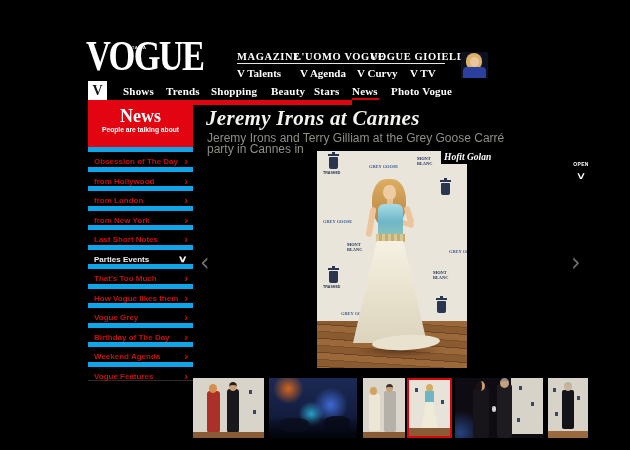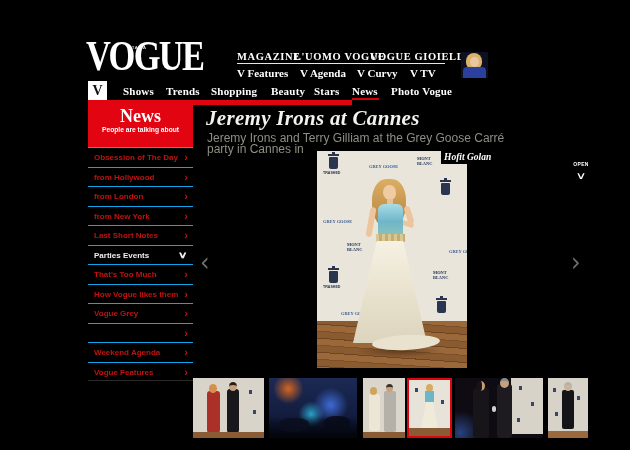--- a/index.html
+++ b/index.html
@@ -30,21 +30,21 @@
     font-weight:bold;font-size:11px;white-space:nowrap;cursor:pointer;letter-spacing:.2px;}
   .nav-item.active::after{content:"";position:absolute;left:0;right:-1px;bottom:-3px;height:2px;background:#cf0309;}
 
   .red-strip{position:absolute;left:77px;top:84px;width:245px;height:5px;background:#df040d;}
 
   
   .news-box{position:absolute;left:58px;top:84px;width:105px;height:47px;background:#e20410;text-align:center;}
   .news-title{display:block;margin-top:6px;color:#fff;font-family:"Liberation Serif",serif;font-weight:bold;font-size:18px;line-height:20px;}
   .news-sub{display:block;color:#fff;font-weight:bold;font-size:9px;transform:scale(.74);transform-origin:center top;white-space:nowrap;}
   .side-list{position:absolute;left:58px;top:131px;width:105px;}
-  .side-item{position:relative;height:19.5px;border-top:1px solid #0ea5e9;cursor:pointer;}
+  .side-item{position:relative;height:19.5px;border-top:5px solid #0ea5e9;cursor:pointer;}
   .side-item:last-child{border-bottom:1px solid #2d2a2a;}
   .side-label{position:absolute;left:6px;top:0;line-height:19.5px;font-size:8px;font-weight:bold;color:#c11210;white-space:nowrap;}
   .side-chev{position:absolute;right:5px;top:0;line-height:18px;font-size:11px;font-weight:bold;color:#c11210;}
   .side-item.expanded .side-label{color:#efefef;}
   .side-item.expanded .side-chev{color:#efefef;font-size:9px;transform:scaleX(1.5);transform-origin:right center;}
 
   
   .article-title{position:absolute;left:176px;top:90px;color:#f2f2ee;font-family:"Liberation Serif",serif;
     font-style:italic;font-size:21px;letter-spacing:.3px;white-space:nowrap;}
   .article-sub{position:absolute;left:177px;top:117px;color:#8e8e84;font-size:12px;line-height:10.5px;width:300px;}
@@ -85,21 +85,21 @@
 
 <div id="screen">
 
   <div class="vogue-logo">VOGUE</div>
   <div class="logo-sub">ITALIA</div>
 
   <span class="menu-item" style="left:207px;">MAGAZINE</span>
   <span class="menu-item" style="left:264px;">L'UOMO VOGUE</span>
   <span class="menu-item" style="left:340px;">VOGUE GIOIELLO</span>
   <div class="menu-line"></div>
-  <span class="menu2-item" style="left:207px;">V Features</span>
+  <span class="menu2-item" style="left:207px;">V Talents</span>
   <span class="menu2-item" style="left:270px;">V Agenda</span>
   <span class="menu2-item" style="left:327px;">V Curvy</span>
   <span class="menu2-item" style="left:380px;">V TV</span>
 
   <div class="avatar">
     <div class="hair"></div>
     <div class="face"></div>
     <div class="body"></div>
   </div>
 
@@ -150,20 +150,21 @@
       </div>
     <div class="side-item">
       <span class="side-label">How Vogue likes them</span>
         <span class="side-chev">›</span>
       </div>
     <div class="side-item">
       <span class="side-label">Vogue Grey</span>
         <span class="side-chev">›</span>
       </div>
     <div class="side-item">
+      <span class="side-label">Birthday of The Day</span>
         <span class="side-chev">›</span>
       </div>
     <div class="side-item">
       <span class="side-label">Weekend Agenda</span>
         <span class="side-chev">›</span>
       </div>
     <div class="side-item">
       <span class="side-label">Vogue Features</span>
         <span class="side-chev">›</span>
       </div>

